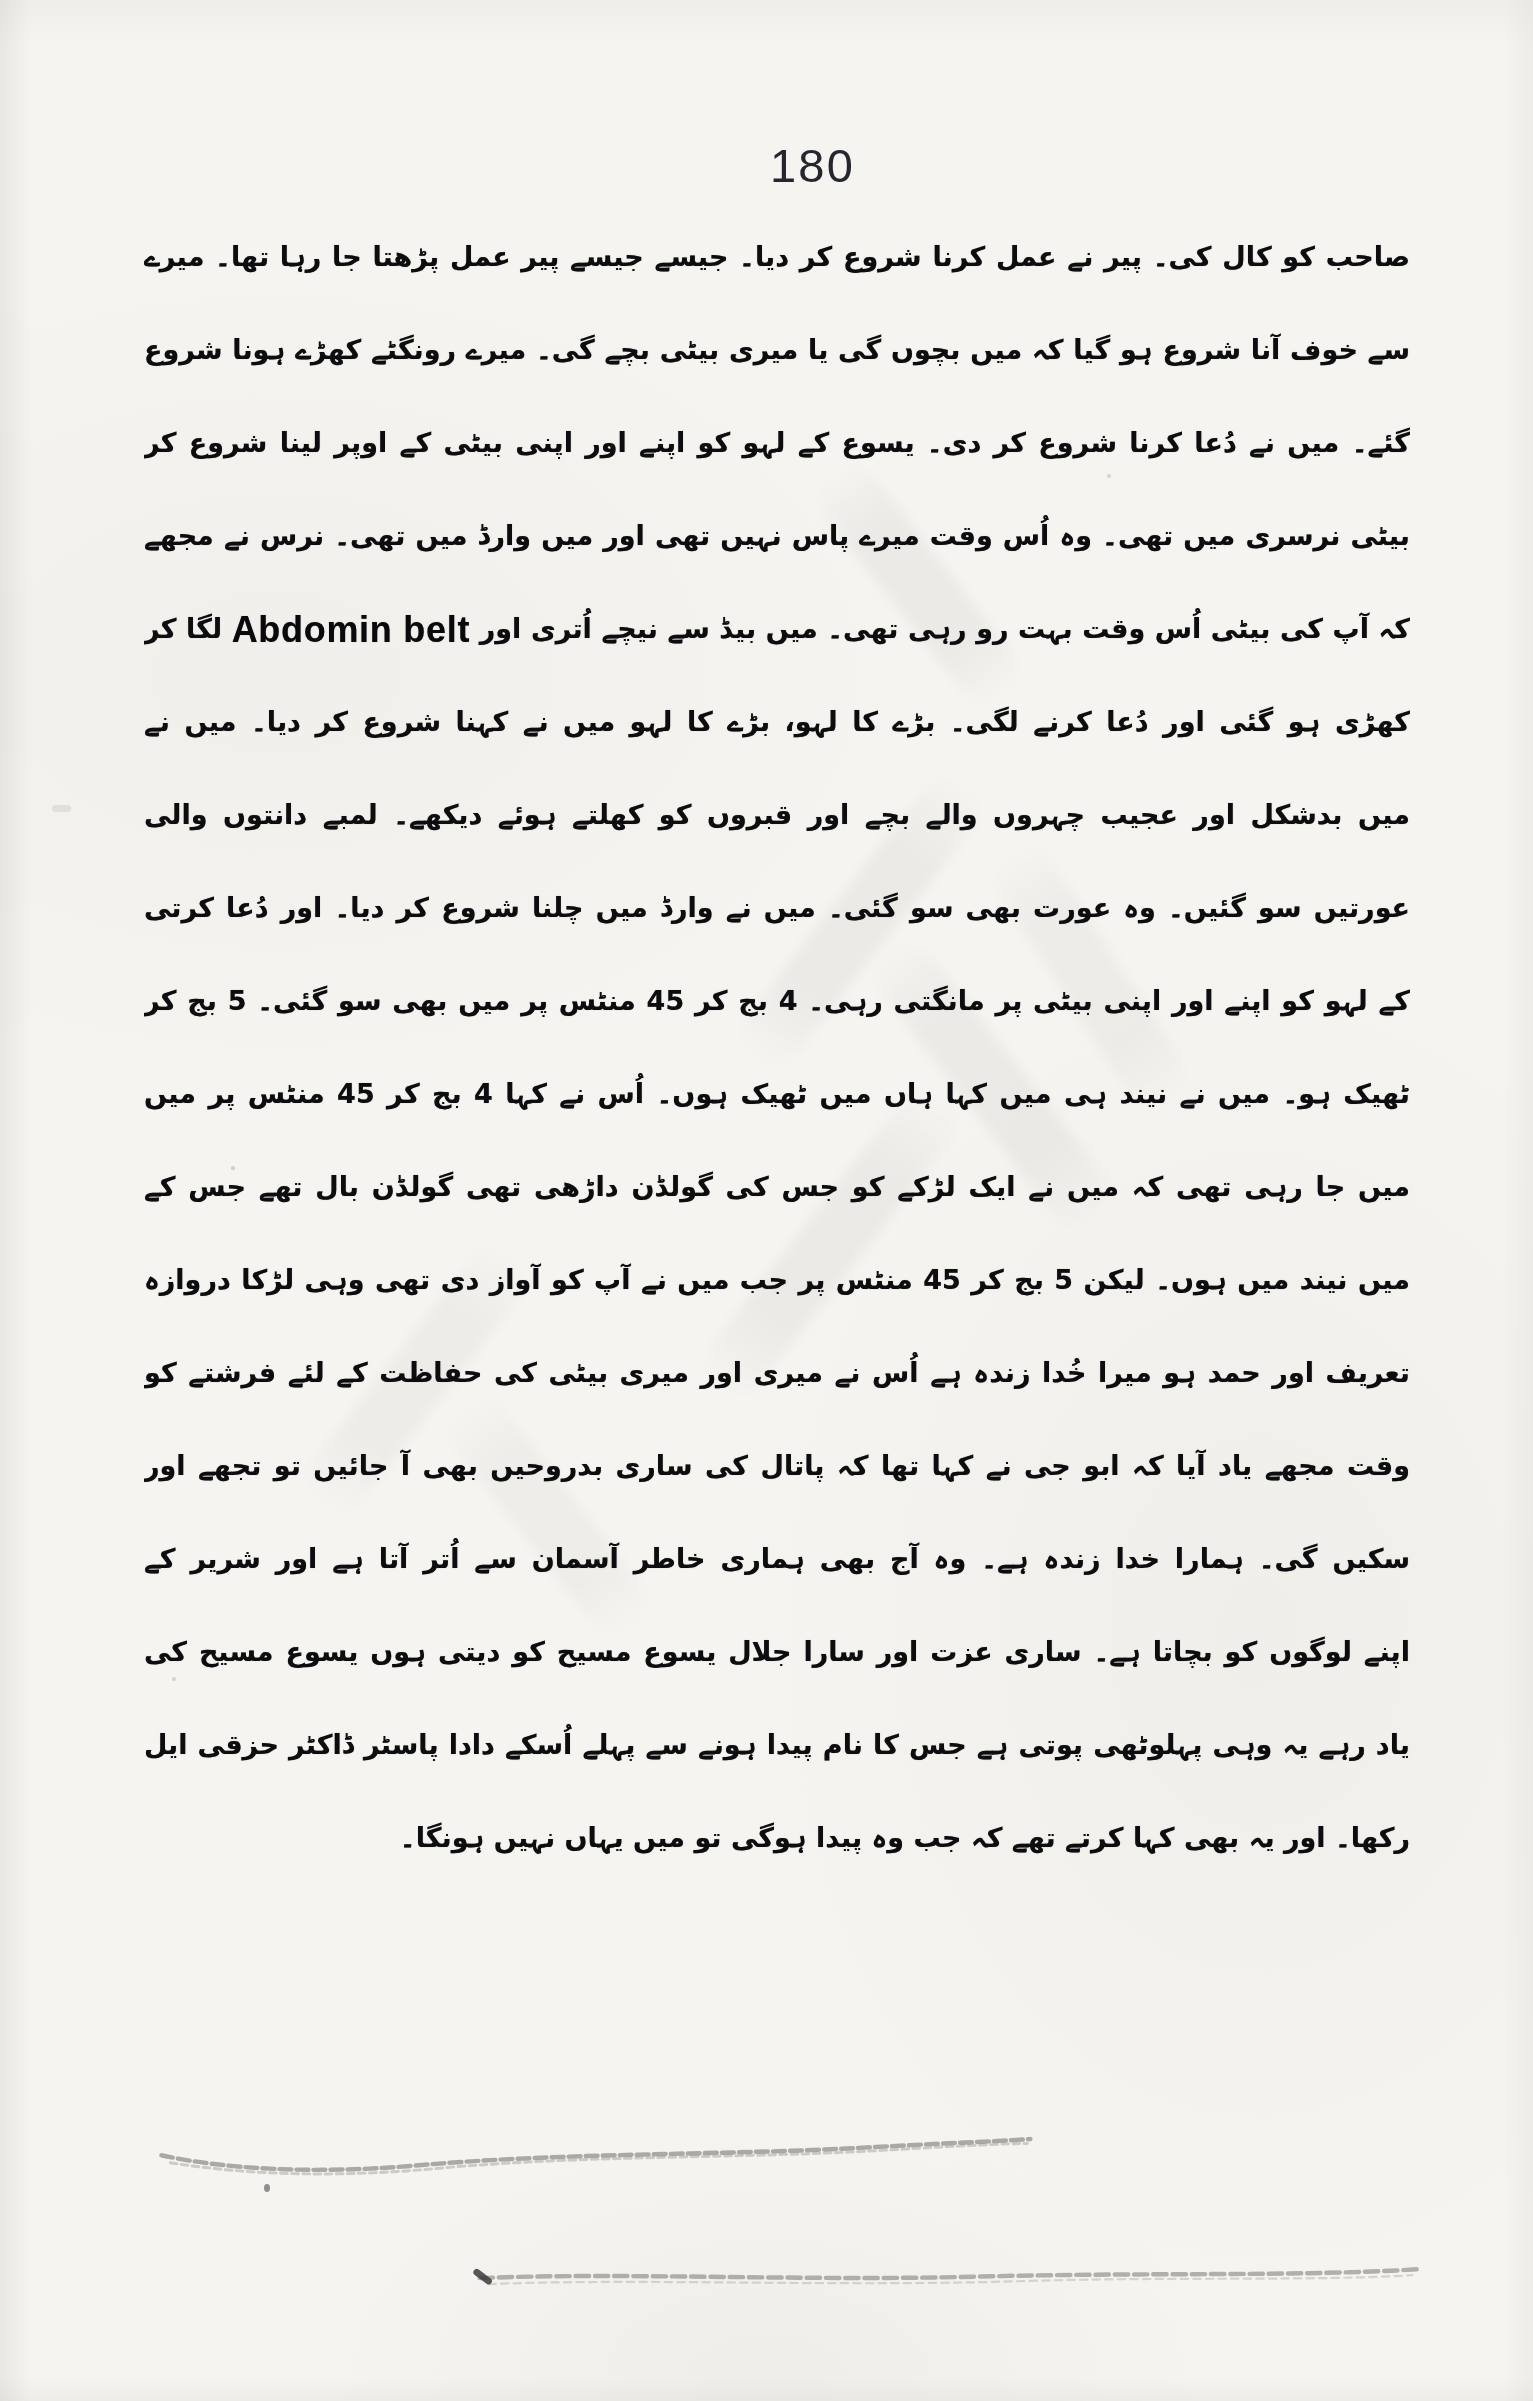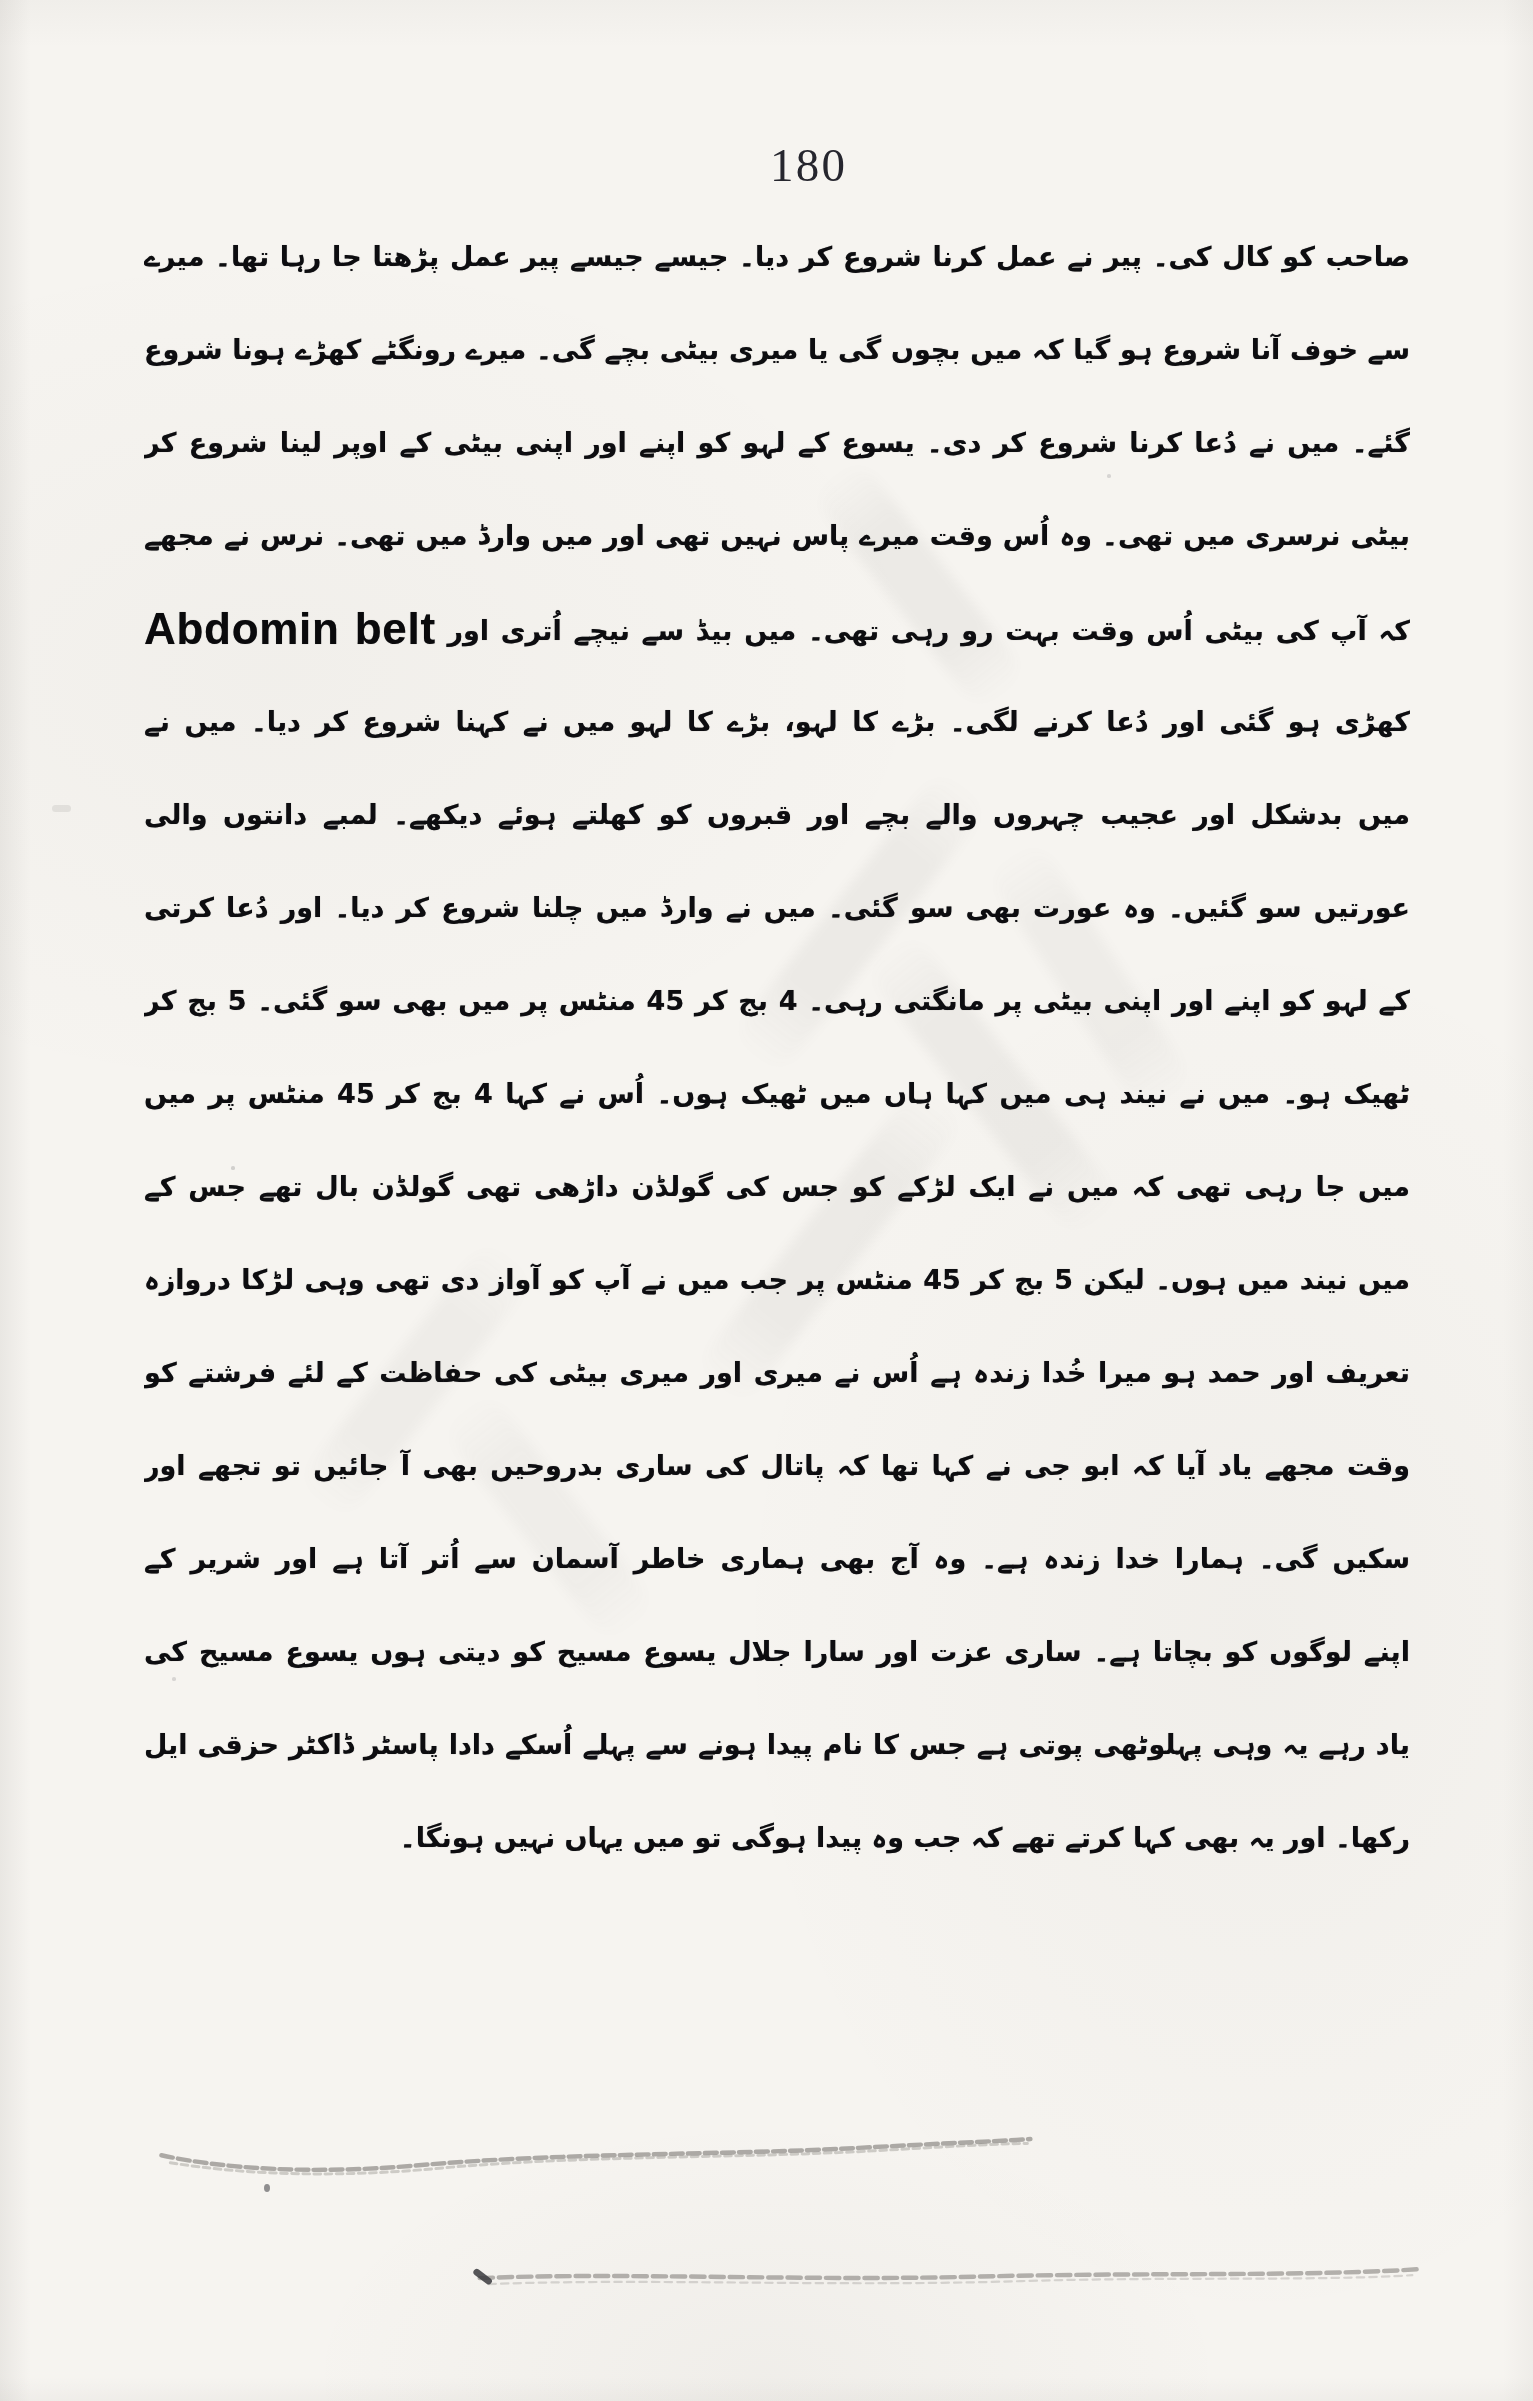--- a/index.html
+++ b/index.html
@@ -14,21 +14,21 @@
       radial-gradient(888px 1184px at 82% 68%, rgba(90,85,75,0.035), transparent 60%),
       radial-gradient(666px 370px at 50% 99%, rgba(90,85,75,0.04), transparent 70%),
       linear-gradient(90deg, rgba(60,55,50,0.07) 0%, rgba(60,55,50,0) 2%, rgba(60,55,50,0) 98%, rgba(60,55,50,0.04) 100%),
       linear-gradient(180deg, rgba(60,55,50,0.03) 0%, rgba(60,55,50,0) 2%, rgba(60,55,50,0) 99%, rgba(60,55,50,0.04) 100%),
       #f6f4f0;
   }
   
   .page-number{
     position:absolute;top:138px;left:770px;
     direction:ltr;
-    font-family:Liberation Serif, serif;
+    font-family:Liberation Sans, sans-serif;
     font-size:47px;font-weight:400;letter-spacing:2.2px;
     color:#26262e;
   }
   
   .textblock{
     position:absolute;top:210px;right:123px;left:144px;
     direction:rtl;
     unicode-bidi:plaintext;
   }
   .line{
@@ -40,21 +40,21 @@
     color:#0d0d10;
     text-align:justify;
     text-align-last:justify;
     white-space:normal;
     text-shadow:0 0 0.7px rgba(10,10,12,0.55);
   }
   .line.last{text-align-last:right;}
   .latin{
     font-family:"Liberation Sans", sans-serif;
     font-weight:700;
-    font-size:44px;
+    font-size:36px;
     letter-spacing:0.7px;
     color:#0a0a0c;
     vertical-align:-4.4px;
   }
   
   .streak{
     position:absolute;width:62px;border-radius:44px;
     background:linear-gradient(to bottom, rgba(110,108,104,0) 0%, rgba(110,108,104,0.55) 25%, rgba(110,108,104,0.55) 75%, rgba(110,108,104,0) 100%);
     opacity:0.13;
     filter:blur(5.2px);

